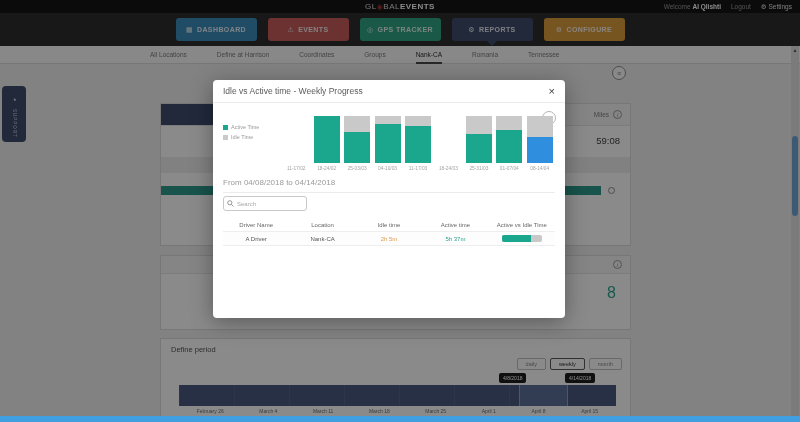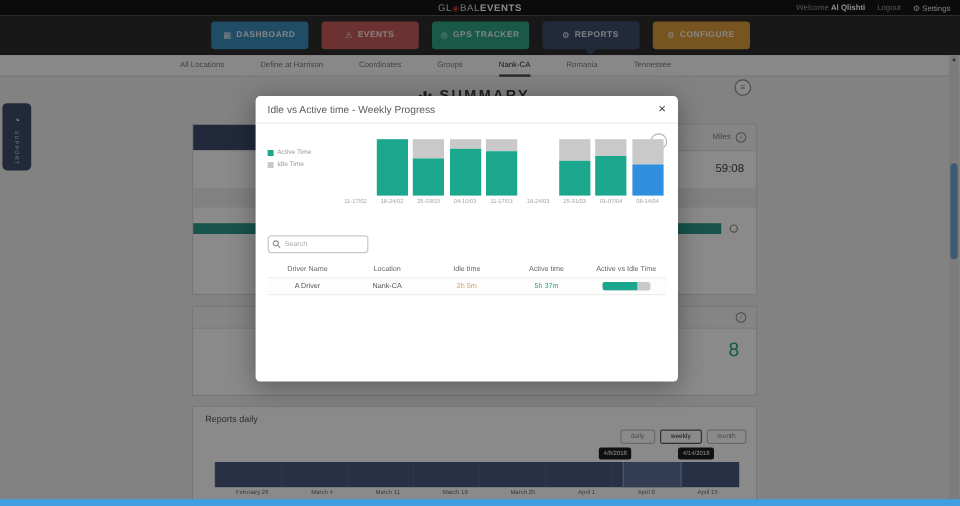--- a/index.html
+++ b/index.html
@@ -158,28 +158,20 @@
         <span class="subnav-tab">Define at Harrison</span>
         <span class="subnav-tab">Coordinates</span>
         <span class="subnav-tab">Groups</span>
         <span class="subnav-tab active">Nank-CA</span>
         <span class="subnav-tab">Romania</span>
         <span class="subnav-tab">Tennessee</span>
       </div>
   </div>
 
   <div class="content">
-    <div class="page-title">
-      <svg width="11" height="9" viewBox="0 0 11 9">
-          <rect x="0" y="4" width="2.5" height="5" fill="#3d3d3d"></rect>
-          <rect x="4" y="1" width="2.5" height="8" fill="#3d3d3d"></rect>
-          <rect x="8" y="3" width="2.5" height="6" fill="#3d3d3d"></rect>
-        </svg>
-      <span>SUMMARY</span>
-    </div>
     <div class="circle-btn content-menu">
         <span>≡</span>
       </div>
 
     <div class="side-tab">
       <span class="side-icon">◔</span>
       <span class="side-label">SUPPORT</span>
     </div>
 
     <div class="panel panel-a">
@@ -198,21 +190,21 @@
     </div>
 
     <div class="panel panel-b">
       <div class="ph">
         <span class="info-dot">i</span>
       </div>
       <div class="big-num">8</div>
     </div>
 
     <div class="panel panel-c">
-      <div class="pc-title">Reports daily</div>
+      <div class="pc-title">Define period</div>
       <div id="period-buttons">
           <span class="period-btn">daily</span>
           <span class="period-btn active">weekly</span>
           <span class="period-btn">month</span>
         </div>
       <div id="tooltip-holder">
           <span class="tl-tooltip">4/8/2018</span>
           <span class="tl-tooltip">4/14/2018</span>
         </div>
       <div class="band">
@@ -313,20 +305,21 @@
           <div class="bar-slot">
             <div class="bar">
               <div style="height: 45%; background: rgb(201, 201, 201);"></div>
               <div style="height: 55%; background: rgb(47, 143, 222);"></div>
             </div>
             <div class="bar-label">08-14/04</div>
           </div>
         </div>
     </div>
 
+    <div class="range-heading">From 04/08/2018 to 04/14/2018</div>
 
     <div class="search-box">
       <svg width="7" height="7" viewBox="0 0 10 10">
           <circle cx="4" cy="4" r="3" fill="none" stroke="#8a8a8a" stroke-width="1.3"></circle>
           <line x1="6.3" y1="6.3" x2="9.3" y2="9.3" stroke="#8a8a8a" stroke-width="1.3"></line>
         </svg>
       <input type="text" placeholder="Search" style="">
     </div>
 
     <div class="table">

